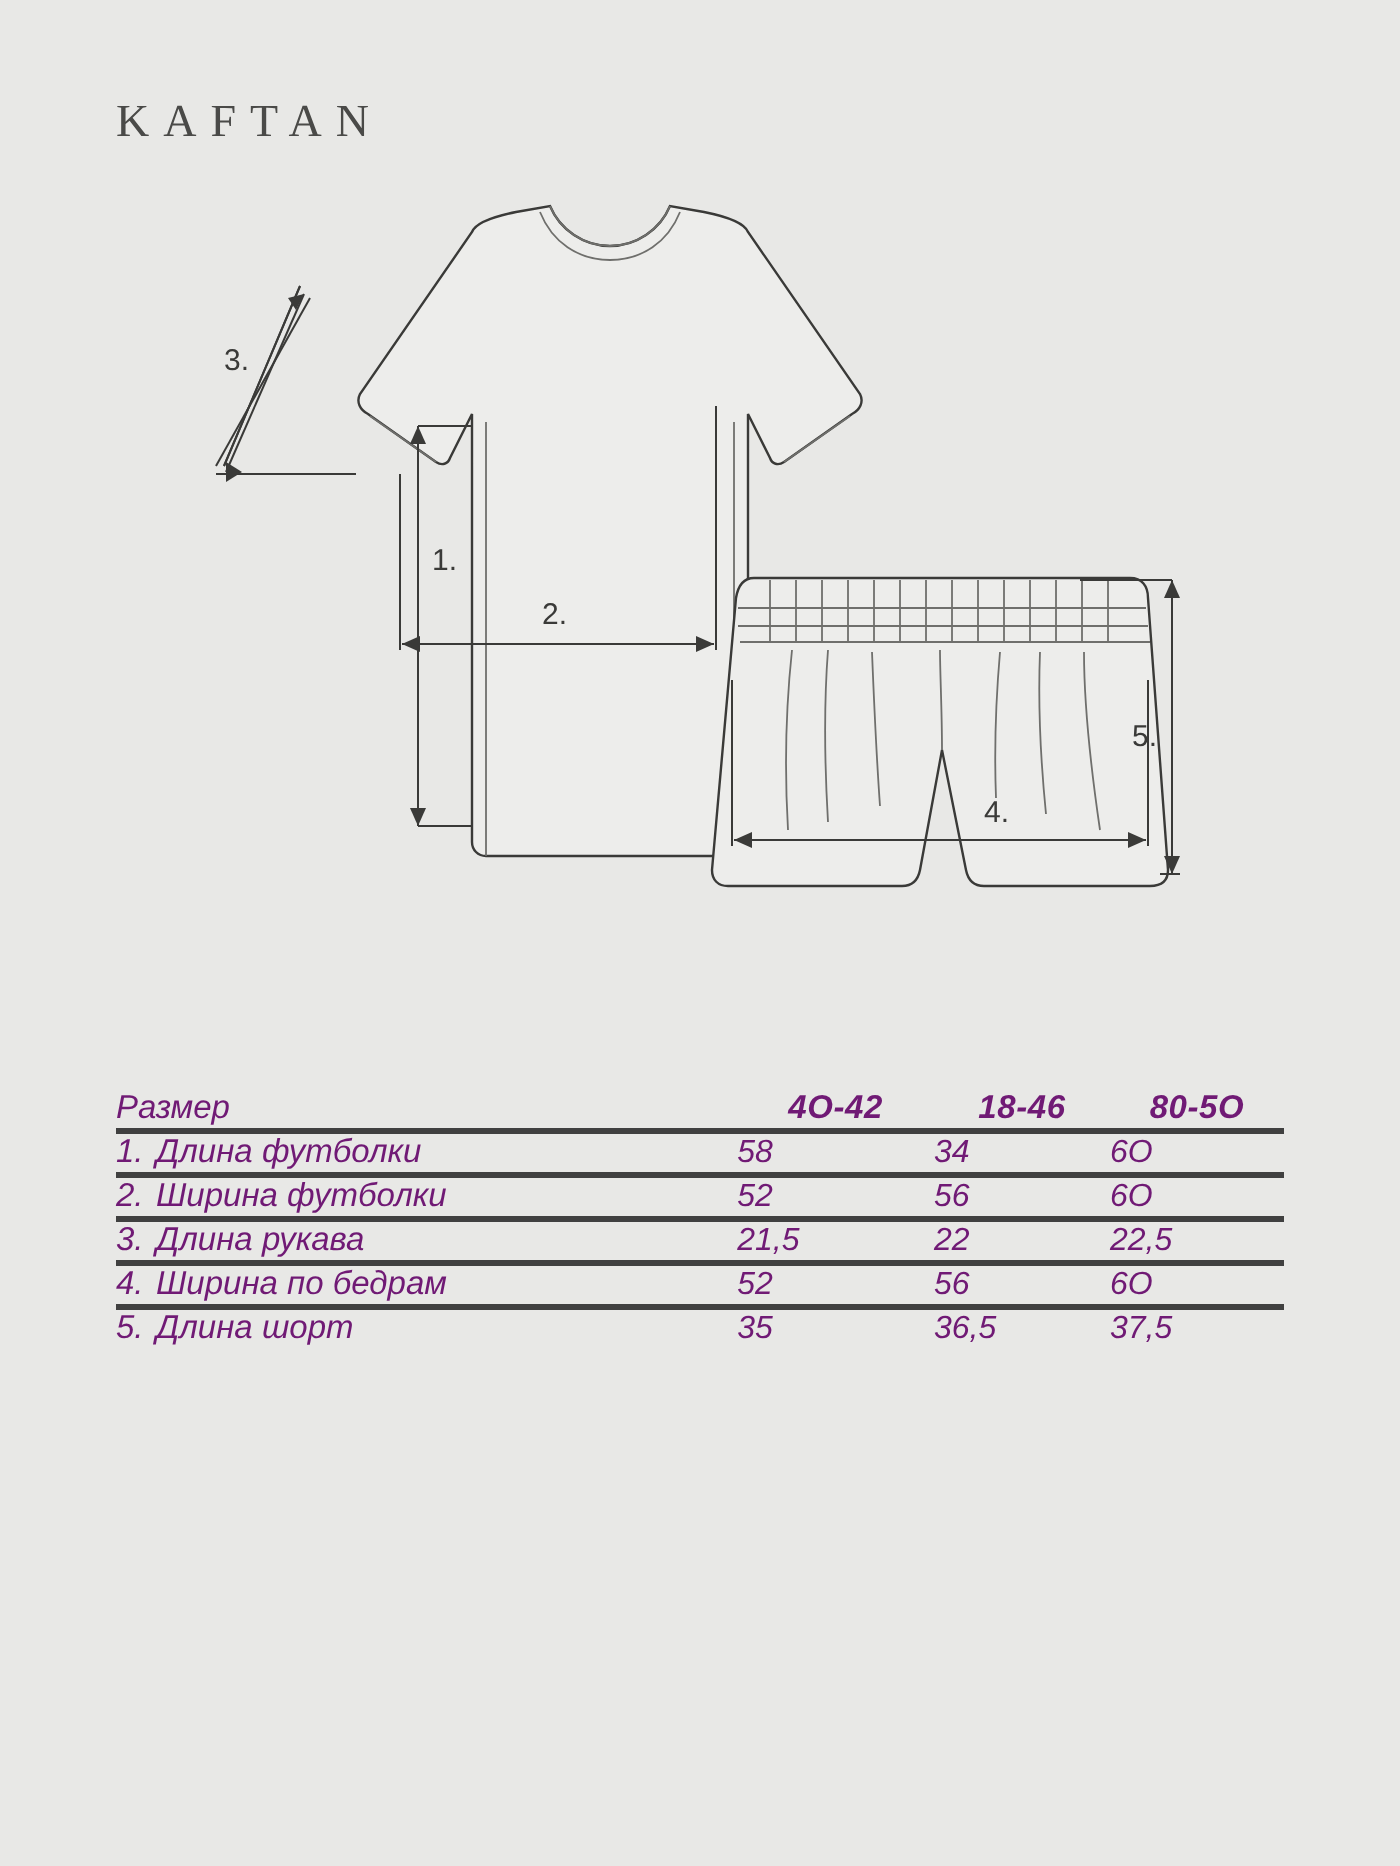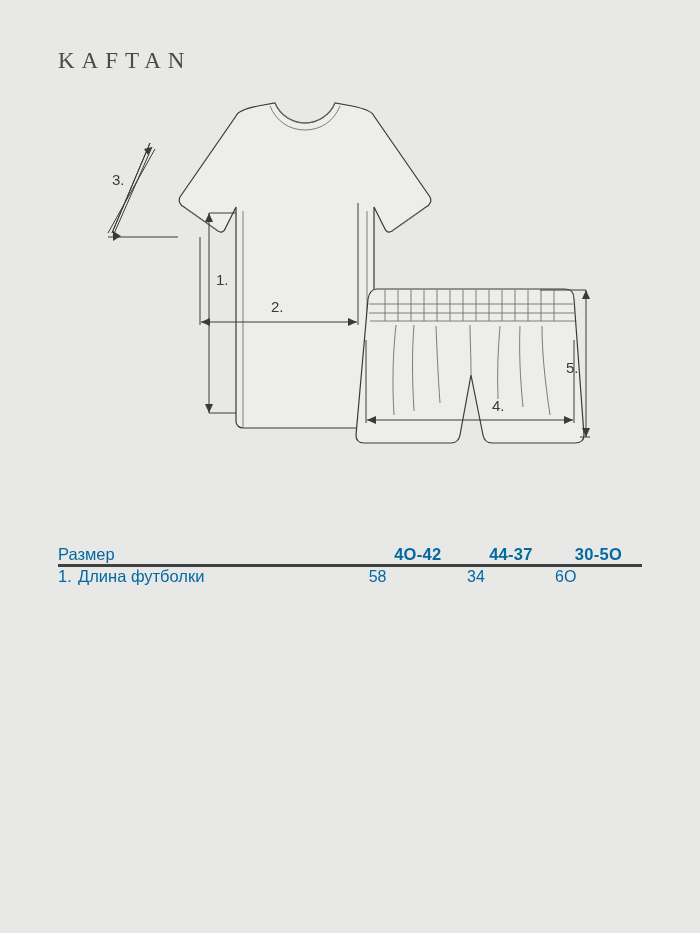--- a/index.html
+++ b/index.html
@@ -49,21 +49,22 @@
   table.size-table {
     width: 100%;
     border-collapse: collapse;
     font-size: 16.5px;
   }
   table.size-table th,
   table.size-table td {
     padding: 0;
     text-align: left;
     font-weight: 400;
-    color: #0369a1;
+    color: #701a75;
+    font-style: italic;
   }
   .row-head th {
     font-weight: 700;
     font-size: 16.5px;
     padding-bottom: 14px;
   }
   .row-head th.num {
     text-align: center;
     font-weight: 700;
     letter-spacing: 0.3px;
@@ -256,30 +257,62 @@
       <colgroup>
         <col class="c-label">
         <col class="c1">
         <col class="c2">
         <col class="c3">
       </colgroup>
       <thead>
         <tr class="row-head">
           <th class="col-label">Размер</th>
           <th class="num">4О-42</th>
-          <th class="num">44-37</th>
-          <th class="num">30-5О</th>
+          <th class="num">18-46</th>
+          <th class="num">80-5О</th>
         </tr>
       </thead>
       <tbody>
         <tr>
           <td class="label">
             <span class="idx">1.</span><span>Длина футболки</span>
           </td>
           <td class="num">58</td>
           <td class="num">34</td>
           <td class="num">6О</td>
         </tr>
+        <tr>
+          <td class="label">
+            <span class="idx">2.</span><span>Ширина футболки</span>
+          </td>
+          <td class="num">52</td>
+          <td class="num">56</td>
+          <td class="num">6О</td>
+        </tr>
+        <tr>
+          <td class="label">
+            <span class="idx">3.</span><span>Длина рукава</span>
+          </td>
+          <td class="num">21,5</td>
+          <td class="num">22</td>
+          <td class="num">22,5</td>
+        </tr>
+        <tr>
+          <td class="label">
+            <span class="idx">4.</span><span>Ширина по бедрам</span>
+          </td>
+          <td class="num">52</td>
+          <td class="num">56</td>
+          <td class="num">6О</td>
+        </tr>
+        <tr>
+          <td class="label">
+            <span class="idx">5.</span><span>Длина шорт</span>
+          </td>
+          <td class="num">35</td>
+          <td class="num">36,5</td>
+          <td class="num">37,5</td>
+        </tr>
       </tbody>
     </table>
   </div>
 
 </div>
 
 </body></html>

